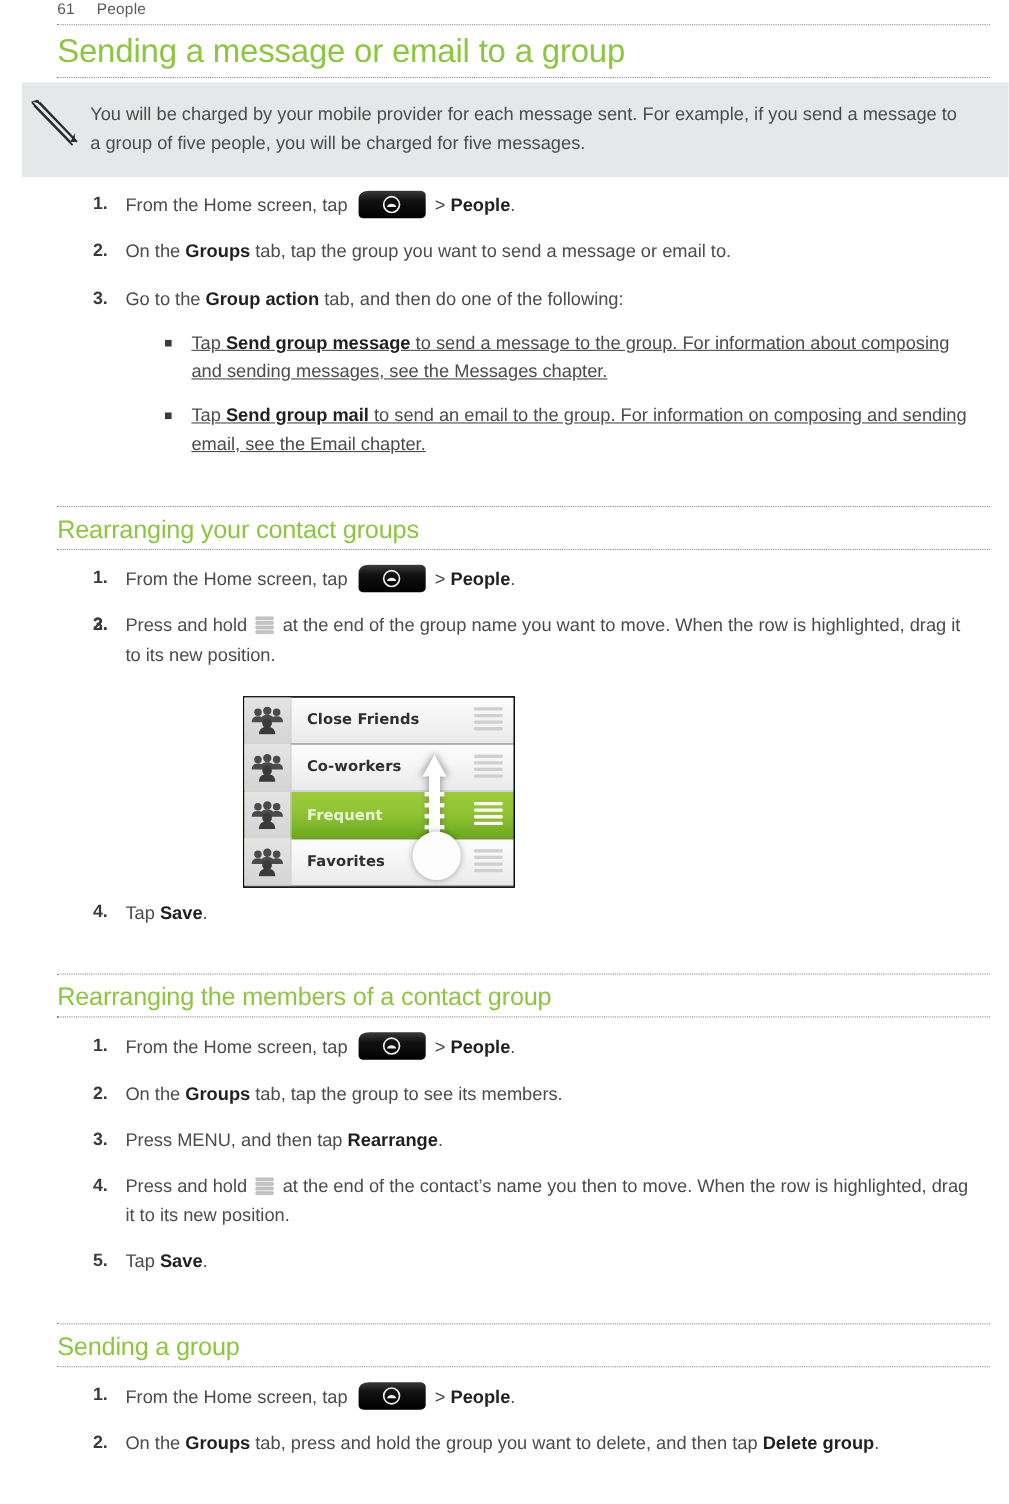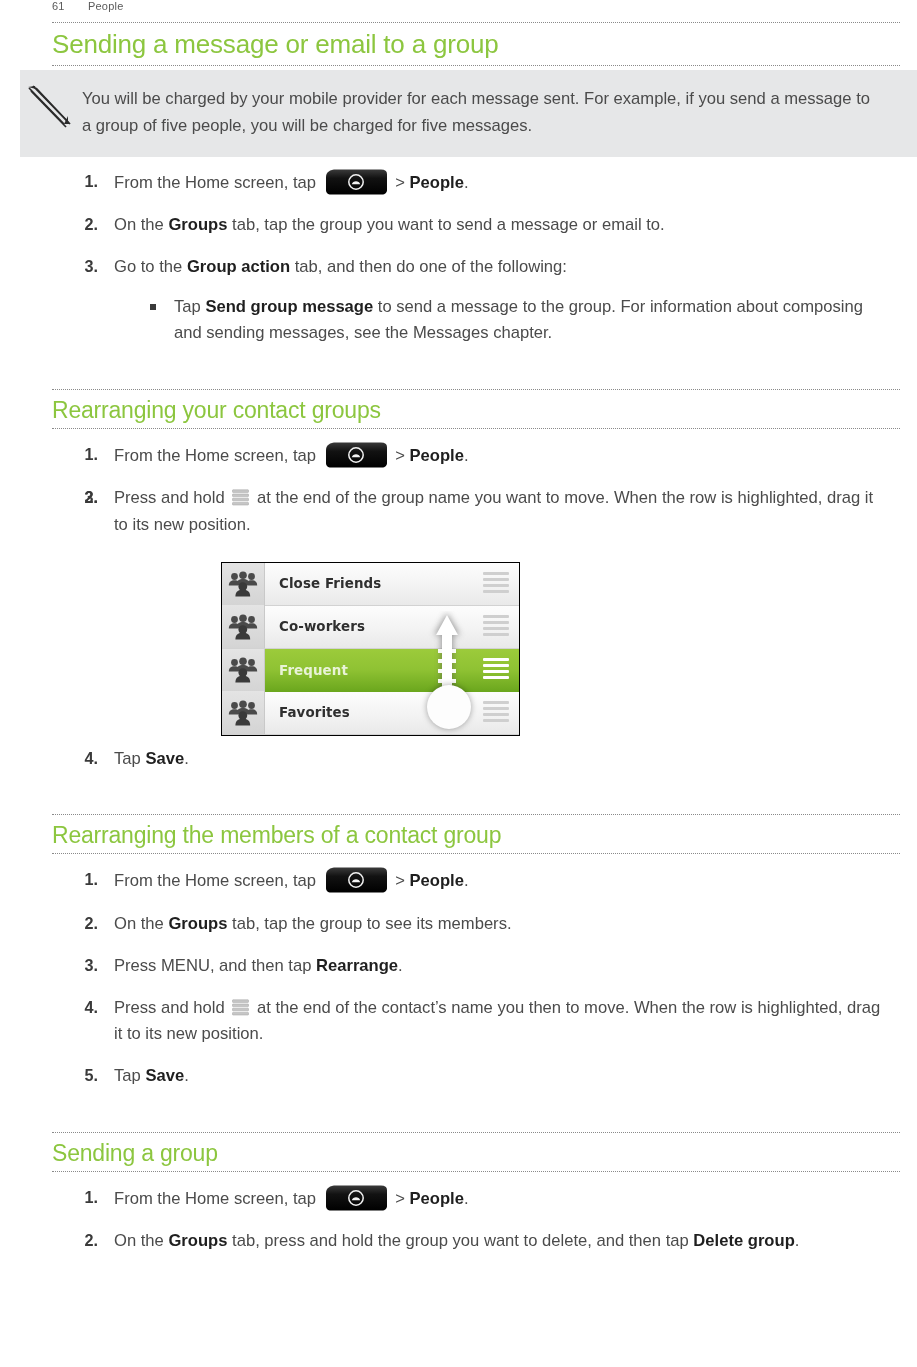--- a/index.html
+++ b/index.html
@@ -15,21 +15,21 @@
     position: relative;
     overflow: hidden;
     -webkit-font-smoothing: antialiased;
   }
 
   
   .page-header {
     position: absolute;
     top: 0px;
     left: 52px;
-    font-size: 11px;
+    font-size: 14px;
     color: #5a5a5a;
     letter-spacing: 0.2px;
     white-space: nowrap;
   }
   .page-header .pg-num { display: inline-block; width: 36px; }
 
   
   .content {
     position: absolute;
     top: 22px;
@@ -41,21 +41,21 @@
   .rule {
     height: 1px;
     margin-left: 52px;
     margin-right: 17px;
     border-top: 1.6px dotted #8a8a8a;
   }
 
   
   .heading {
     color: #8cc63f;
-    font-size: 26px;
+    font-size: 30px;
     font-weight: 400;
     margin: 6px 0 5px 52px;
     letter-spacing: -0.2px;
     line-height: 1.15;
   }
   .heading.sub { font-size: 23px; }
 
   
   .note {
     background: #e6e7e8;
@@ -102,20 +102,21 @@
     font-weight: bold;
     color: #3a3a3a;
     font-size: 16.2px;
   }
 
   
   ul.sub {
     list-style: none;
     margin: 14px 0 0 0;
     padding: 0;
+    text-decoration: underline;
   }
   ul.sub > li {
     position: relative;
     margin: 0 0 14px 33px;
     padding-left: 27px;
     font-size: 16.6px;
     line-height: 1.58;
   }
   ul.sub > li::before {
     content: "";
@@ -150,21 +151,21 @@
   }
   .drag-inline svg { display: block; }
 
   
   .shot-wrap {
     margin: 24px 0 10px 0;
     text-align: left;
     padding-left: 221px;
   }
   .shot {
-    width: 299px;
+    width: 247px;
     height: 174px;
     background: #141414;
     border: 1px solid #000;
     position: relative;
     overflow: hidden;
     box-sizing: border-box;
   }
   .shot-row {
     position: relative;
     height: 43px;
@@ -278,20 +279,21 @@
       </defs>
       <path d="M2 8 C2 3 6 0.5 12 0.5 L57 0.5 C61 0.5 63 2 63 5 L63 21 C63 23.5 61 25.5 58 25.5 L7 25.5 C3.5 25.5 2 23.5 2 21 Z" fill="url(#hb)"></path>
       <circle cx="32" cy="13" r="7.2" fill="none" stroke="#f2f2f2" stroke-width="1.5"></circle>
       <path d="M27.8 15.2 C28.6 11.2 35.4 11.2 36.2 15.2 Z" fill="#f2f2f2"></path>
     </svg>
   </span>
 <span> &gt; </span><b>People</b><span>.</span></span></li>
         <li><span class="num">2.</span><span><span>On the </span><b>Groups</b><span> tab, tap the group you want to send a message or email to.</span></span></li>
         <li><span class="num">3.</span><span><span>Go to the </span><b>Group action</b><span> tab, and then do one of the following:</span></span><ul class="sub">
             <li><span>Tap </span><b>Send group message</b><span> to send a message to the group. For information about composing and sending messages, see the Messages chapter.</span></li>
+            <li><span>Tap </span><b>Send group mail</b><span> to send an email to the group. For information on composing and sending email, see the Email chapter.</span></li>
           </ul></li>
       </ol>
       <div class="spacer-lg"></div>
       <div class="rule"></div>
       <div class="heading sub">Rearranging your contact groups</div>
       <div class="rule"></div>
       <ol class="steps">
         <li><span class="num">1.</span><span><span>From the Home screen, tap </span>
   <span class="home-btn">
     <svg width="64" height="26" viewBox="0 0 64 26" xmlns="http://www.w3.org/2000/svg">

